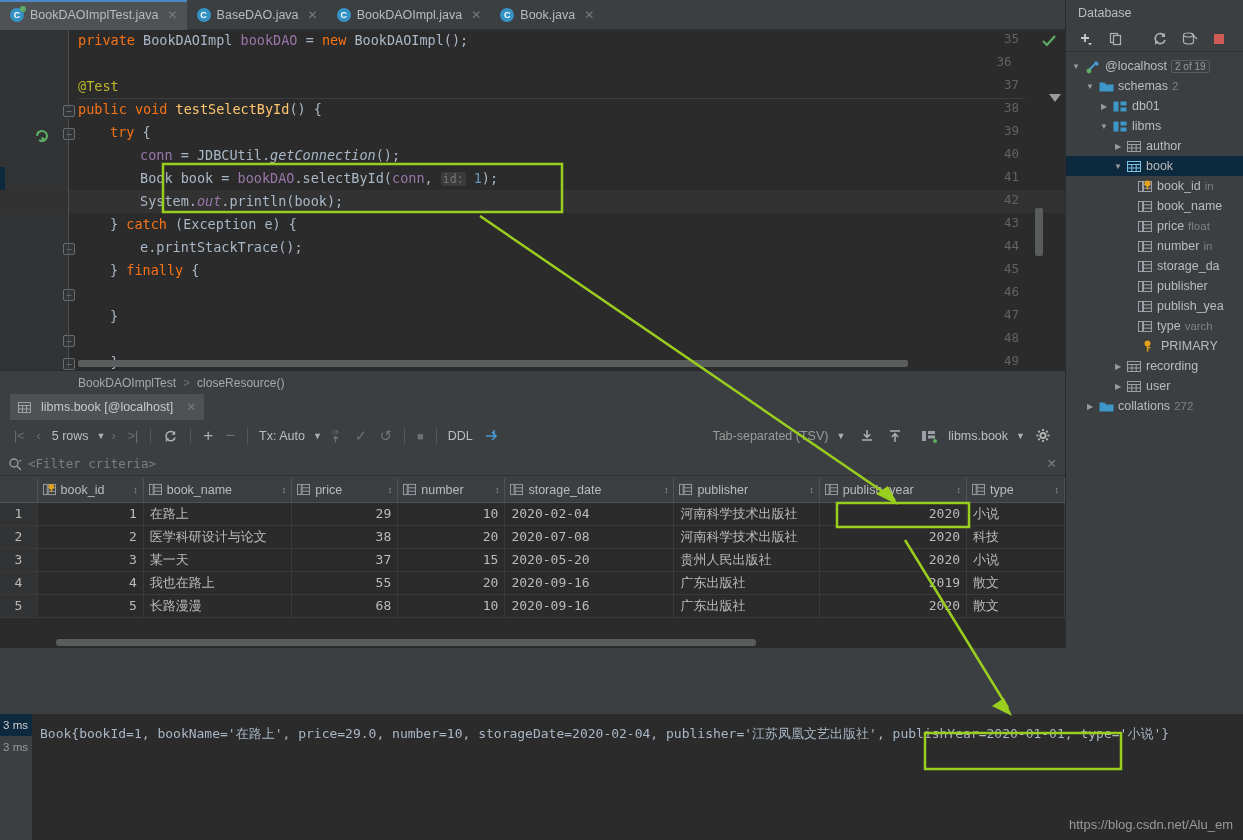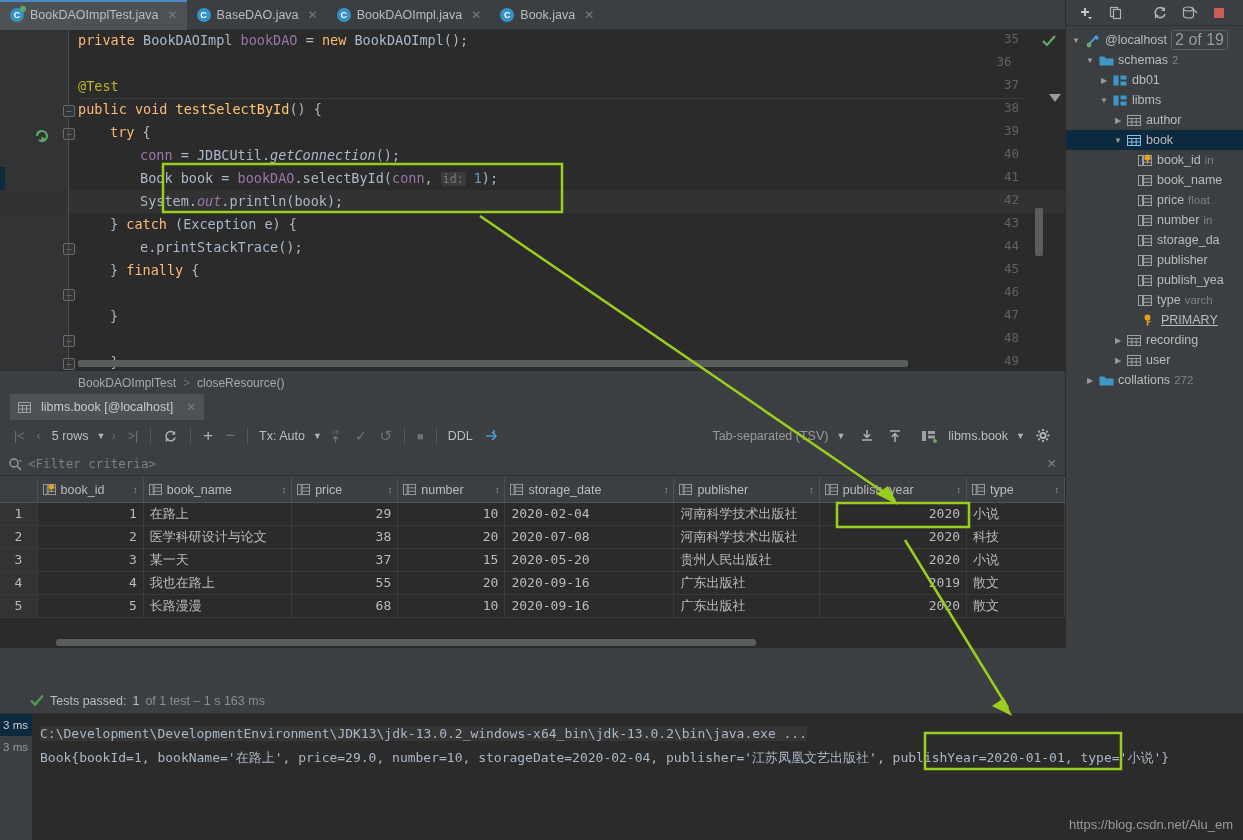--- a/index.html
+++ b/index.html
@@ -64,21 +64,21 @@
     position:absolute; left:68px; width:1px; background:#4d5052;
   }
   #runicon{
     position:absolute; left:34px; top:98px; width:16px;height:16px;
   }
   .codeline{
     position:absolute; left:78px; white-space:pre;
     font-family:"DejaVu Sans Mono","Liberation Mono",monospace;
     font-size:13.5px; color:#a9b7c6; letter-spacing:0px;
   }
-  .kw{ color:#fdba74;margin-top:12px; }
+  .kw{ color:#f97316;margin-top:12px; }
   .cls{ color:#a9b7c6; }
   .fld{ color:#9876aa; }
   .mth{ color:#ffc66d; }
   .anno{ color:#bbb529; }
   .num{ color:#6897bb; }
   .ital{ font-style:italic; }
   .hint{
     background:#3b3b3b; color:#787878; border-radius:2px;
     padding:0 2px; font-size:11.5px; font-style:normal;
   }
@@ -183,21 +183,21 @@
             font-size:12.5px; color:#bbbbbb; }
   #dbtoolbar{ height:26px; display:flex; align-items:center; padding:0 6px; gap:2px;
             border-bottom:1px solid #323232; }
   #dbtree{ padding-top:4px; font-size:12.5px; }
   .trow{ display:flex; align-items:center; height:20px; white-space:nowrap;
          gap:4px; color:#bbbbbb; }
   .trow.sel{ background:#0d293e; }
   .tri{ width:10px; flex:none; color:#9a9a9a; font-size:8px; text-align:center; }
   .tmeta{ color:#808080; font-size:11.5px; }
   .badge{ border:1px solid #5a5d5e; border-radius:2px; padding:0 3px;
-          color:#9a9a9a; font-size:16px; }
+          color:#9a9a9a; font-size:10px; }
 
   
   #bottompanel{
     position:absolute; left:0; top:648px; width:1243px; height:192px;
     background:#3c3f41;
   }
   #statusrow{
     position:absolute; left:0; top:40px; width:1243px; height:26px;
     display:flex; align-items:center; gap:6px; padding-left:30px;
     border-bottom:1px solid #2f3133;
@@ -607,20 +607,21 @@
         <td class="cjk">广东出版社</td>
         <td class="numeric">2020</td>
         <td class="cjk">散文</td>
       </tr>
     </tbody>
   </table>
   <div id="gridhscroll"></div>
 </div>
 
 <div id="dbpanel">
+  <div id="dbtitle">Database</div>
   <div id="dbtoolbar">
     <span class="tbtn">
       <svg width="16" height="16" viewBox="0 0 16 16">
         <path d="M7 3 V11 M3 7 H11" stroke="#c8c8c8" stroke-width="1.9"></path>
         <path d="M10 12 L14 12 L12 14.5 Z" fill="#c8c8c8"></path>
       </svg>
     </span>
     <span class="tbtn">
       <svg width="16" height="16" viewBox="0 0 16 16">
         <rect x="2.5" y="2.5" width="7" height="9" fill="none" stroke="#b0b0b0" stroke-width="1.2"></rect>
@@ -794,21 +795,21 @@
       </svg>
       <span>type</span>
       <span class="tmeta">varch</span>
     </div>
     <div class="trow" style="padding-left:75px;">
       <svg width="13" height="13" viewBox="0 0 13 13">
         <circle cx="6.5" cy="3.5" r="3" fill="#e3a21a"></circle>
         <rect x="5.8" y="4.5" width="1.5" height="7" fill="#e3a21a"></rect>
         <rect x="7.3" y="7" width="2.2" height="1.3" fill="#e3a21a"></rect>
       </svg>
-      <span style="padding-left:3px;text-decoration:underline;">PRIMARY</span>
+      <span style="padding-left:3px;">PRIMARY</span>
     </div>
 
     <div class="trow" style="padding-left:47px;">
       <span class="tri">▶</span>
       <svg width="15" height="13" viewBox="0 0 15 13">
         <rect x="0.5" y="1.5" width="13" height="10" fill="none" stroke="#9aa0a6"></rect>
         <line x1="0.5" y1="4.5" x2="13.5" y2="4.5" stroke="#9aa0a6"></line>
         <line x1="0.5" y1="8" x2="13.5" y2="8" stroke="#9aa0a6"></line>
         <line x1="4.8" y1="4.5" x2="4.8" y2="11.5" stroke="#9aa0a6"></line>
         <line x1="9.2" y1="4.5" x2="9.2" y2="11.5" stroke="#9aa0a6"></line>
@@ -835,36 +836,27 @@
       </svg>
       <span>collations</span>
       <span class="tmeta">272</span>
     </div>
   </div>
 </div>
 
 <div id="bottompanel">
   <div id="bottomstrip"></div>
 
-  <div id="statusrow">
-    <svg width="14" height="13" viewBox="0 0 14 13">
-      <path d="M1 6.5 L5 10.5 L13 1.5" fill="none" stroke="#4e9a51" stroke-width="2.4"></path>
-    </svg>
-    <span class="st1">Tests passed:</span>
-    <span class="st2">1</span>
-    <span class="st3">of 1 test – 1 s 163 ms</span>
-  </div>
 
   <div id="testtree">
     <div class="tt sel">3 ms</div>
     <div class="tt">3 ms</div>
   </div>
 
   <div id="console">
-    <div class="cline"><span class="cpath">C:\Development\DevelopmentEnvironment\JDK13\jdk-13.0.2_windows-x64_bin\jdk-13.0.2\bin\java.exe ...</span></div>
     <div class="cline cout"><span>Book{bookId=1, bookName='在路上', price=29.0, number=10, storageDate=2020-02-04, publisher='江苏凤凰文艺出版社', </span><span>publishYear=2020-01-01,</span><span> type='小说'}</span></div>
   </div>
 
   <div id="watermark">https://blog.csdn.net/Alu_em</div>
 </div>
 
 <svg id="overlay">
 
   <rect x="163" y="164" width="399" height="48" fill="none" stroke="#9ace1e" stroke-width="2.5"></rect>
 

